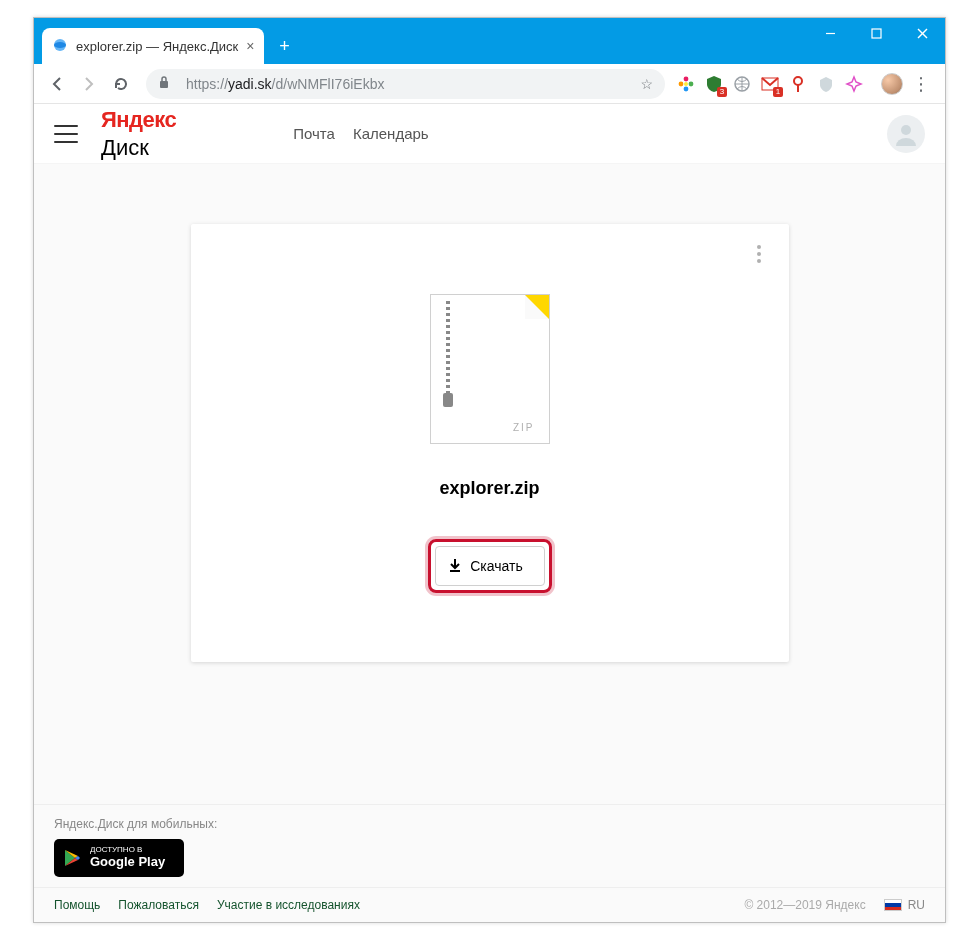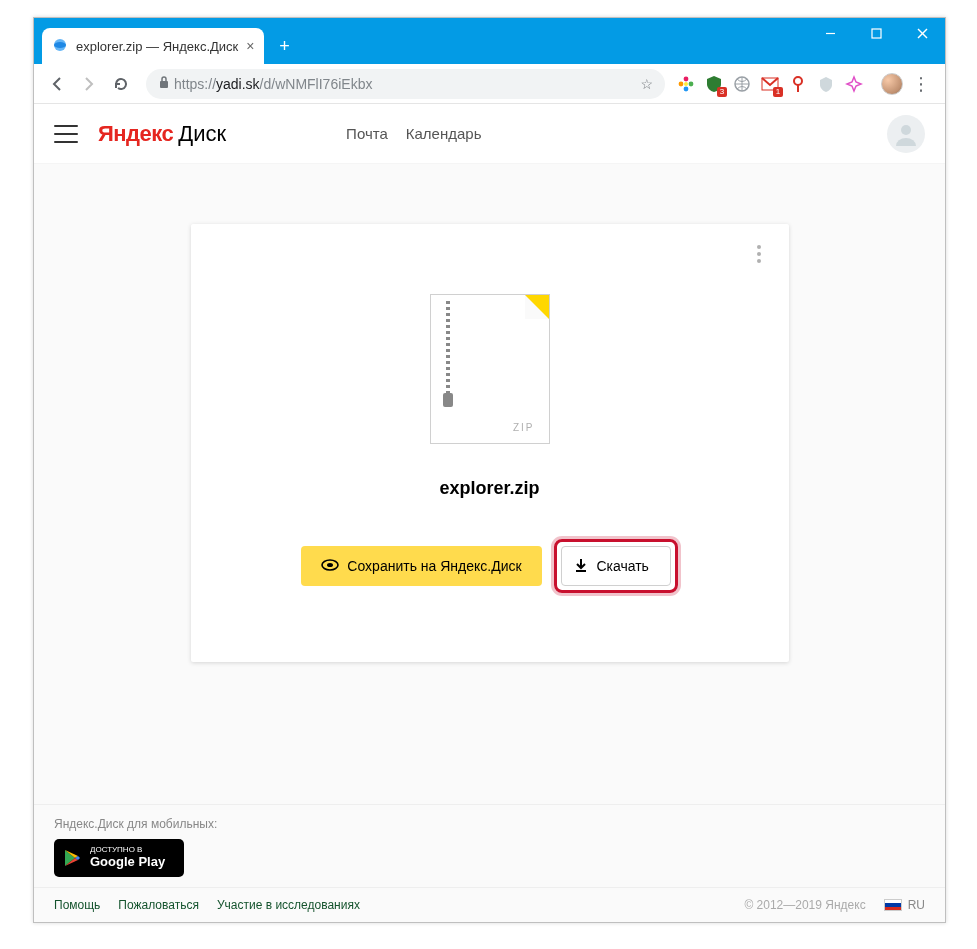--- a/index.html
+++ b/index.html
@@ -89,21 +89,21 @@
     flex:1;
     height: 30px;
     background:#f1f3f4;
     border-radius: 15px;
     display:flex;
     align-items:center;
     padding:0 12px;
     margin: 0 8px;
     font-size:14px;
     color:#202124;
-    gap:4px;
+    gap:16px;
   }
   .addrbar .secure { color:#70757a; font-size:13px; }
   .addrbar .url { flex:1; white-space:nowrap; overflow:hidden; }
   .addrbar .url .domain { color:#202124; }
   .addrbar .url .path { color:#80868b; }
   .addrbar .star { color:#70757a; cursor:pointer; }
   .ext-row {
     display:flex; align-items:center; gap:6px; padding-right:4px;
   }
   .ext {
@@ -158,20 +158,21 @@
   .burger {
     width:24px; height:18px;
     display:flex; flex-direction:column; justify-content:space-between;
     cursor:pointer;
   }
   .burger div { height:2px; background:#333; border-radius:1px; }
   .logo {
     display:flex; align-items:baseline; gap:2px;
     font-size:22px; font-weight:400;
     cursor:pointer;
+    flex-direction:column;
   }
   .logo .y { color:#e52620; font-weight:700; letter-spacing:-0.5px; }
   .logo .disk { color:#000; font-weight:300; margin-left:3px; }
   .ynav { display:flex; gap:18px; margin-left:100px; font-size:15px; color:#555; }
   .ynav a { cursor:pointer; }
   .yacc {
     margin-left:auto;
     width:38px; height:38px; border-radius:50%;
     background:#eceff1;
     display:flex; align-items:center; justify-content:center;
@@ -486,29 +487,20 @@
           <div class="fold"></div>
           <div class="zipper">
               <div class="slider"></div>
             </div>
           <div class="ziplabel">ZIP</div>
         </div>
 
         <div class="filename">explorer.zip</div>
 
         <div class="btnrow">
-          <div class="btn save">
-            <span>
-              <svg width="18" height="14" viewBox="0 0 18 14">
-                  <ellipse cx="9" cy="7" rx="8" ry="5" fill="none" stroke="#000" stroke-width="1.6"></ellipse>
-                  <ellipse cx="9" cy="7" rx="3" ry="2" fill="#000"></ellipse>
-                </svg>
-            </span>
-            <span>Сохранить на Яндекс.Диск</span>
-          </div>
           <div class="highlight">
             <div class="btn download">
               <span>
                 <svg width="14" height="14" viewBox="0 0 14 14">
                     <path d="M7 1 V9 M3 6 L7 10 L11 6" fill="none" stroke="#000" stroke-width="2"></path>
                     <line x1="2" y1="13" x2="12" y2="13" stroke="#000" stroke-width="2"></line>
                   </svg>
               </span>
               <span>Скачать</span>
             </div>

